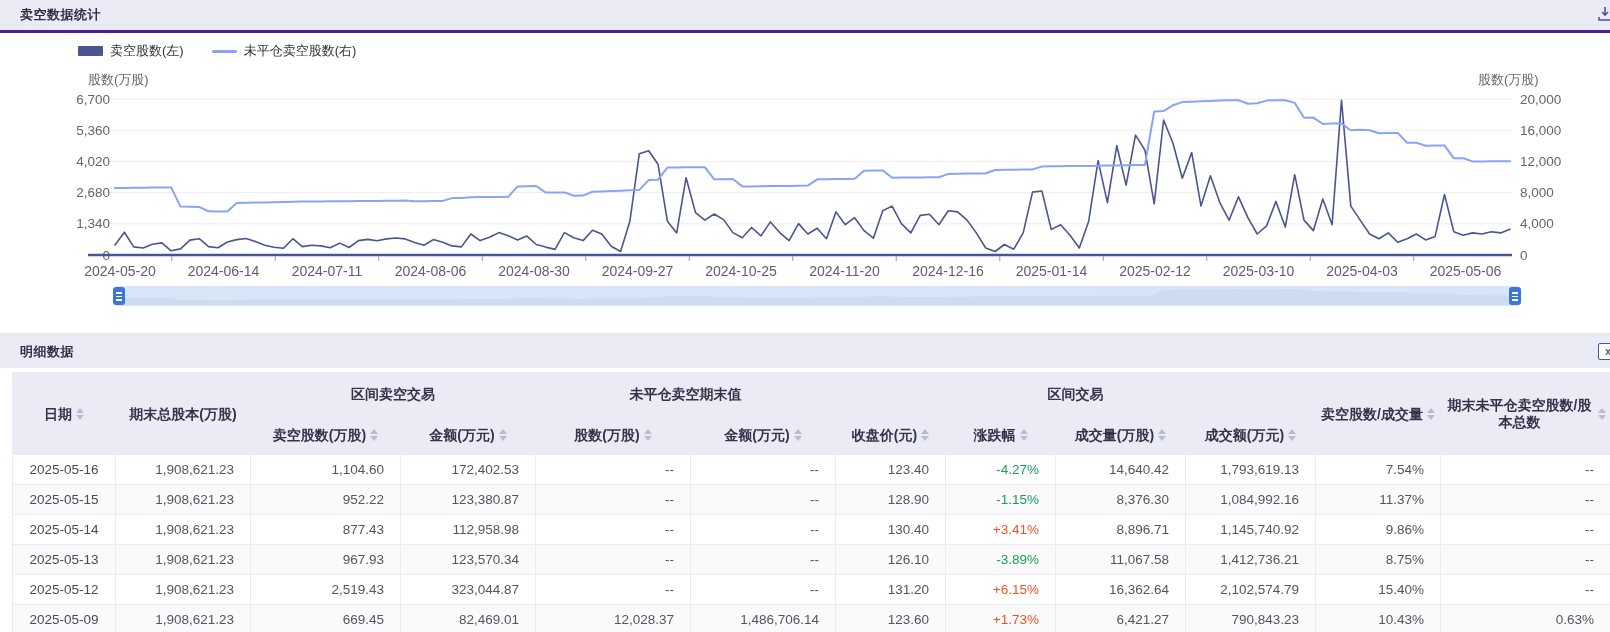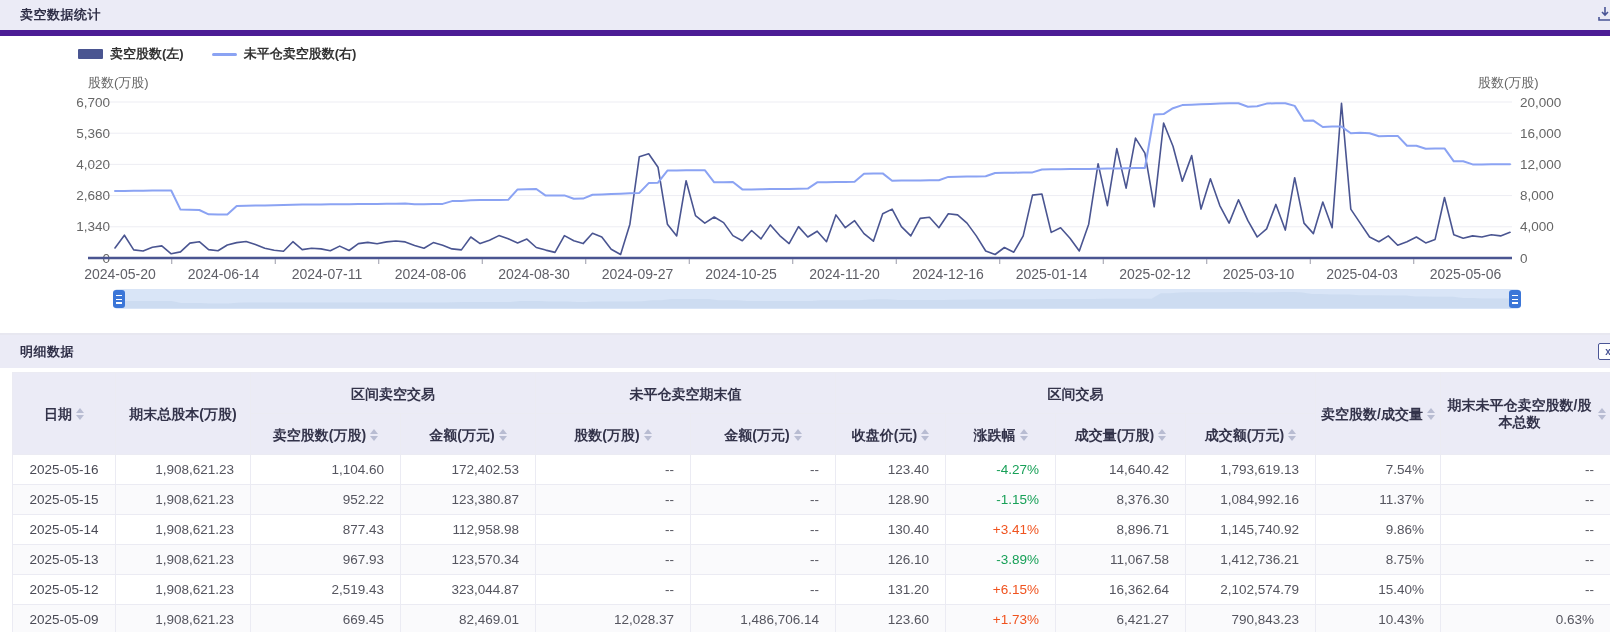--- a/index.html
+++ b/index.html
@@ -5,37 +5,37 @@
   html,body{margin:0;padding:0;}
   body{
     width:1610px;height:632px;overflow:hidden;background:#fff;
     font-family:"Liberation Sans","DejaVu Sans",sans-serif;color:#333;
     position:relative;
   }
   
   .titlebar{
     height:30px;background:#ebebf6;display:flex;align-items:center;
     padding:0 0 0 20px;font-weight:bold;font-size:13px;color:#2f2f47;
-    position:relative;border-bottom:6px solid #4c1d95;
+    position:relative;border-bottom:3px solid #4c1d95;
   }
   .titlebar .bar-title{letter-spacing:.5px;}
   .icon-download{
     position:absolute;right:-3px;top:6px;width:16px;height:16px;
   }
   .icon-excel{
     position:absolute;right:-8px;top:8px;width:18px;height:15px;
     border:1.5px solid #4a5596;border-radius:2px;color:#4a5596;
     font-size:10px;font-weight:bold;display:flex;align-items:center;justify-content:center;
     background:#fff;
   }
   
   #panel-chart{position:relative;height:333px;border-bottom:1px solid #e7e7f0;background:#fff;}
   #chart-area{position:relative;height:303px;}
   .legend{position:absolute;left:78px;top:9px;display:flex;gap:28px;align-items:center;font-size:13px;color:#333;}
-  .legend-item{display:flex;align-items:center;gap:7px;cursor:pointer;font-weight:bold;}
+  .legend-item{display:flex;align-items:center;gap:7px;cursor:pointer;}
   .sw-bar{width:25px;height:10px;border-radius:1px;}
   .sw-line{width:25px;height:3px;border-radius:2px;}
   .axis-title{position:absolute;top:38px;font-size:13px;color:#666;}
   #axis-title-left{left:88px;}
   #axis-title-right{left:1478px;}
   #chart-svg-holder{position:absolute;left:0;top:0;width:1424px;height:252px;}
   
   .datazoom{
     position:absolute;left:115px;top:253px;width:1404px;height:20px;
     background:#d9e5f7;border-radius:2px;

